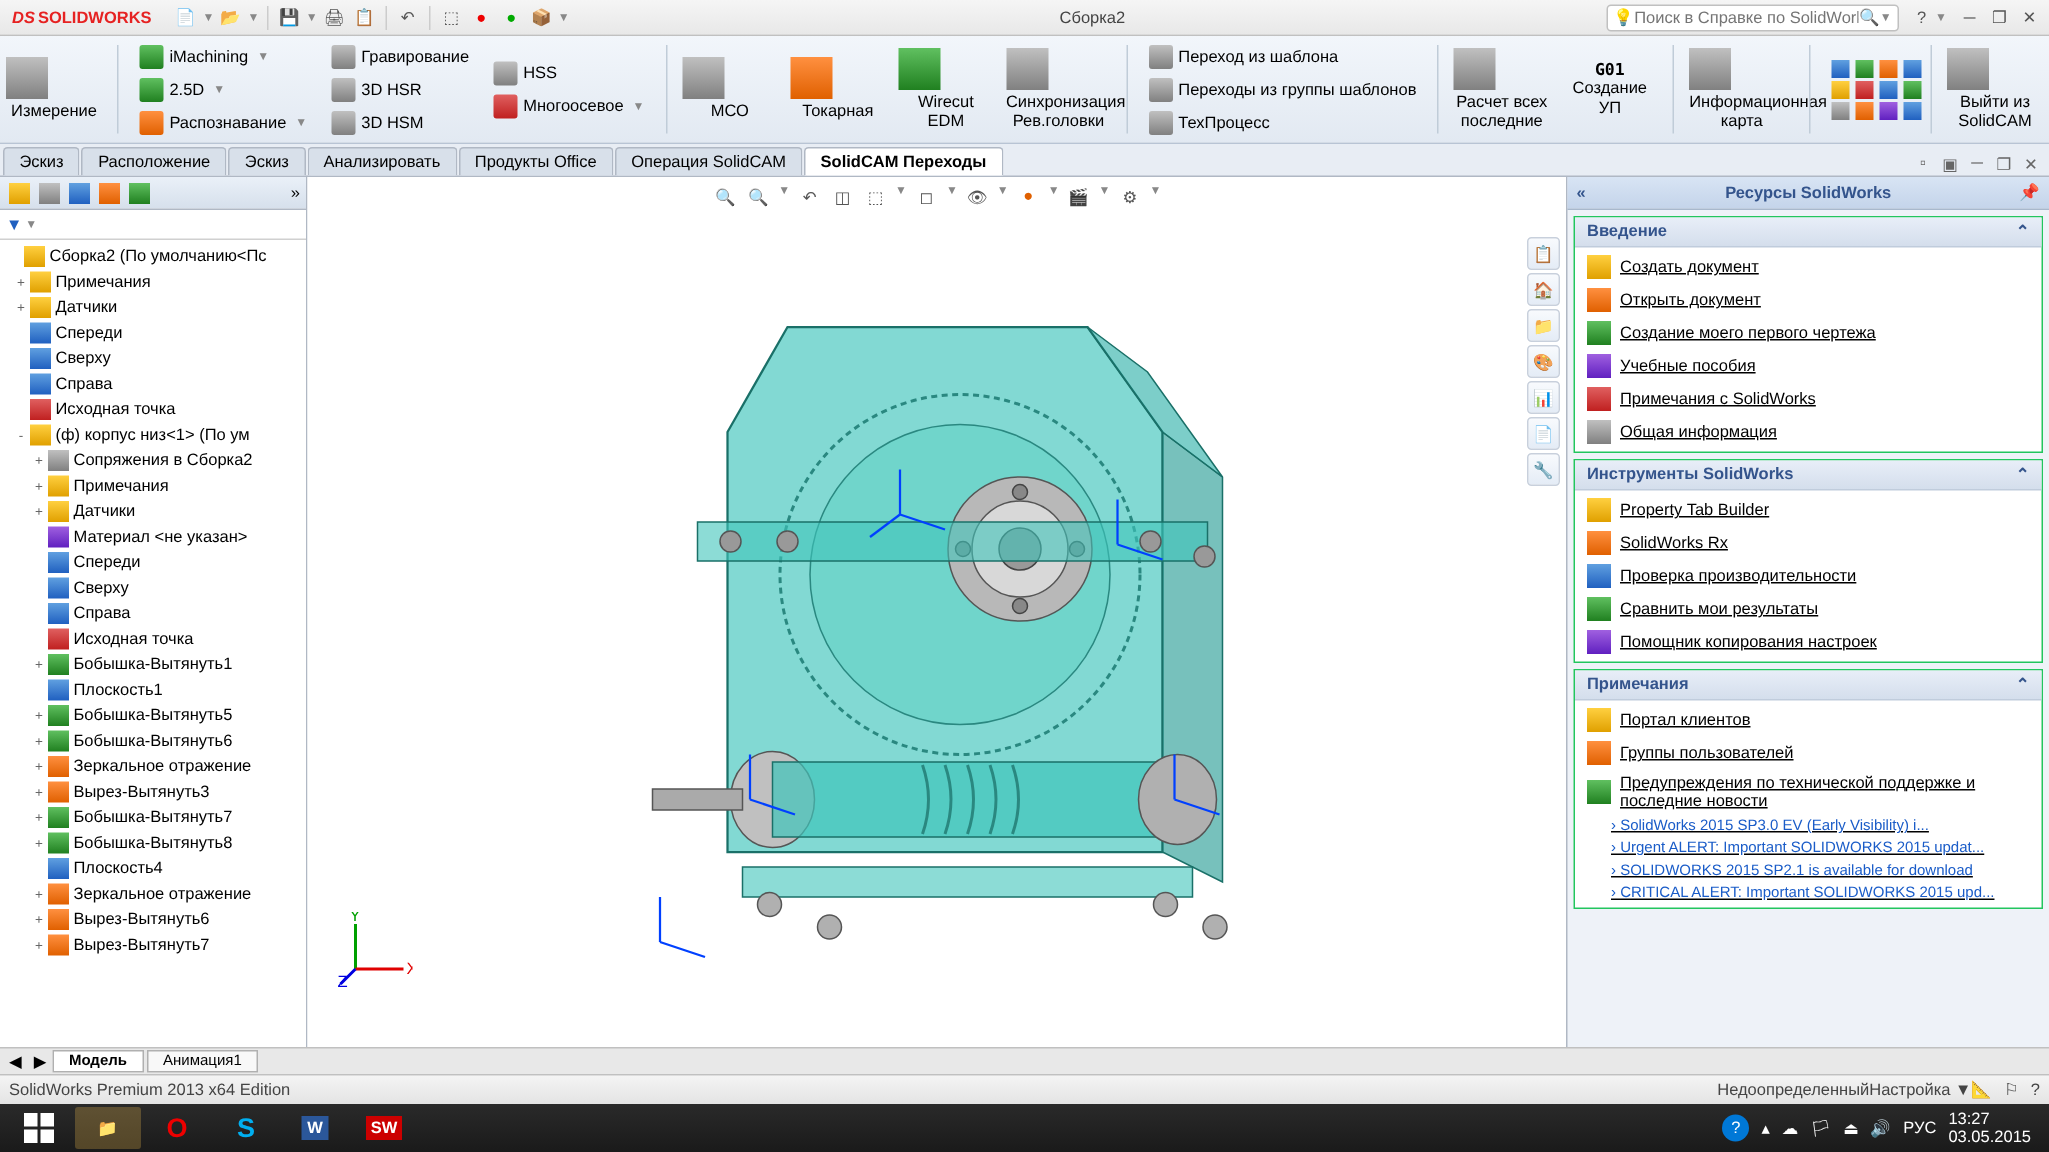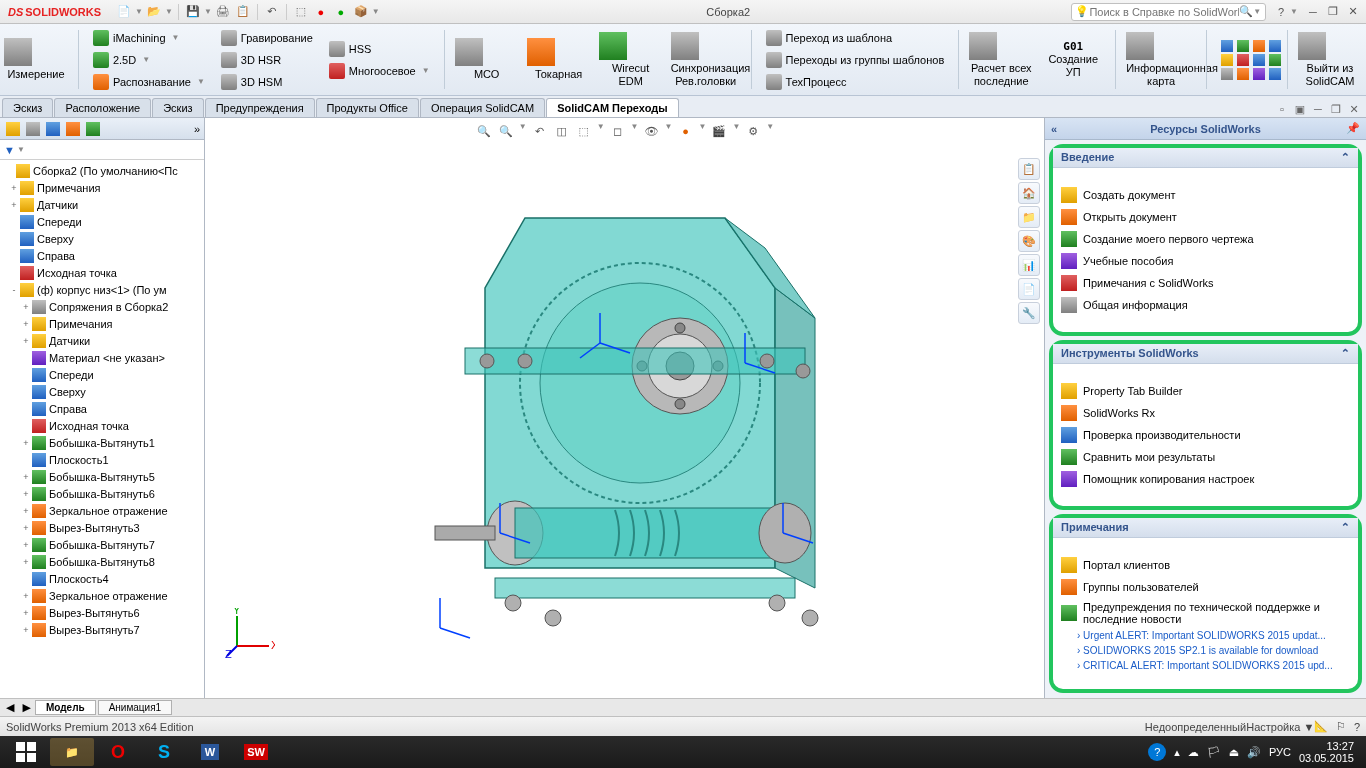--- a/index.html
+++ b/index.html
@@ -41,23 +41,23 @@
 .viewport{flex:1;position:relative;background:#fff;}
 .view-toolbar{position:absolute;top:4px;left:50%;transform:translateX(-50%);display:flex;gap:4px;z-index:5;}
 .vt-btn{width:18px;height:18px;cursor:pointer;display:flex;align-items:center;justify-content:center;color:#555;}
 .vt-drop{font-size:8px;color:#888;}
 .side-icons{position:absolute;right:4px;top:40px;display:flex;flex-direction:column;gap:2px;z-index:5;}
 .side-icons .si{width:22px;height:22px;border:1px solid #c8d0dc;background:linear-gradient(#f8fafd,#e4ecf6);border-radius:3px;cursor:pointer;display:flex;align-items:center;justify-content:center;}
 .triad{position:absolute;left:20px;bottom:40px;}
 .task-pane{width:322px;border-left:1px solid #b0b8c4;background:#eef2f8;display:flex;flex-direction:column;}
 .tp-title{height:22px;background:linear-gradient(#d8e4f4,#c4d4ea);border-bottom:1px solid #a8b8cc;display:flex;align-items:center;justify-content:center;font-weight:bold;color:#34548c;position:relative;}
 .tp-title .chev{position:absolute;left:6px;cursor:pointer;}
-.tp-section{margin:4px;border:4px solid #22c55e;border-radius:14px;background:#fff;}
+.tp-section{margin:4px;border:1px solid #22c55e;border-radius:0;background:#fff;}
 .tp-sec-hdr{background:linear-gradient(#e8eef8,#d4deec);padding:3px 8px;font-weight:bold;color:#34548c;border-bottom:1px solid #c0ccdc;display:flex;justify-content:space-between;cursor:pointer;}
-.tp-sec-body{padding:16px 0;}
+.tp-sec-body{padding:2px 0;text-decoration:underline;}
 .tp-link{display:flex;align-items:center;padding:3px 8px;cursor:pointer;gap:6px;}
 .tp-link .ic{width:16px;height:16px;flex-shrink:0;}
 .tp-news{padding:2px 8px 2px 24px;color:#1a5cc8;cursor:pointer;font-size:10px;}
 .bottom-tabs{height:18px;background:#e8e8e8;border-top:1px solid #c0c0c0;display:flex;align-items:center;}
 .btab{padding:1px 10px;border:1px solid #b0b0b0;background:#f8f8f8;cursor:pointer;font-size:10px;margin-left:2px;}
 .btab.active{background:#fff;font-weight:bold;}
 .statusbar{height:20px;background:linear-gradient(#f4f4f4,#e4e4e4);border-top:1px solid #c0c0c0;display:flex;align-items:center;padding:0 6px;font-size:10px;color:#444;}
 .statusbar .sp{flex:1;}
 .taskbar{height:32px;background:linear-gradient(#2a2a2a,#1a1a1a);display:flex;align-items:center;padding:0 4px;gap:2px;}
 .tb-btn{width:44px;height:28px;display:flex;align-items:center;justify-content:center;cursor:pointer;border-radius:2px;}
@@ -229,21 +229,21 @@
   <div class="rib-big">
       <span class="ic ic-gry"></span>
       <span>Выйти из SolidCAM</span>
     </div>
 </div>
 
 <div class="tabbar">
   <div class="tab">Эскиз</div>
   <div class="tab">Расположение</div>
   <div class="tab">Эскиз</div>
-  <div class="tab">Предупреждения</div>
+  <div class="tab">Анализировать</div>
   <div class="tab">Продукты Office</div>
   <div class="tab">Операция SolidCAM</div>
   <div class="tab active">SolidCAM Переходы</div>
   <div class="tabbar-right">
     <span>▫</span>
     <span>▣</span>
     <span>─</span>
     <span>❐</span>
     <span>✕</span>
   </div>
@@ -594,20 +594,21 @@
               <span>Портал клиентов</span>
             </div>
             <div class="tp-link">
               <span class="ic ic-org"></span>
               <span>Группы пользователей</span>
             </div>
             <div class="tp-link">
               <span class="ic ic-grn"></span>
               <span>Предупреждения по технической поддержке и последние новости</span>
             </div>
+            <div class="tp-news">› SolidWorks 2015 SP3.0 EV (Early Visibility) i...</div>
             <div class="tp-news">› Urgent ALERT: Important SOLIDWORKS 2015 updat...</div>
             <div class="tp-news">› SOLIDWORKS 2015 SP2.1 is available for download</div>
             <div class="tp-news">› CRITICAL ALERT: Important SOLIDWORKS 2015 upd...</div>
           </div>
       </div>
     </div>
   </div>
 </div>
 
 <div class="bottom-tabs">
@@ -650,18 +651,18 @@
       <span style="background:#c00;color:#fff;padding:2px 3px;font-weight:bold">SW</span>
     </div>
   <div class="tb-tray">
     <span style="background:#0078d7;border-radius:50%;width:18px;height:18px;display:flex;align-items:center;justify-content:center">?</span>
     <span>▴</span>
     <span>☁</span>
     <span>🏳</span>
     <span>⏏</span>
     <span>🔊</span>
     <span>РУС</span>
-    <div style="text-align:right;line-height:1.1">
+    <div style="text-align:left;line-height:1.1">
       <div>13:27</div>
       <div>03.05.2015</div>
     </div>
   </div>
 </div>
 
 </body></html>

